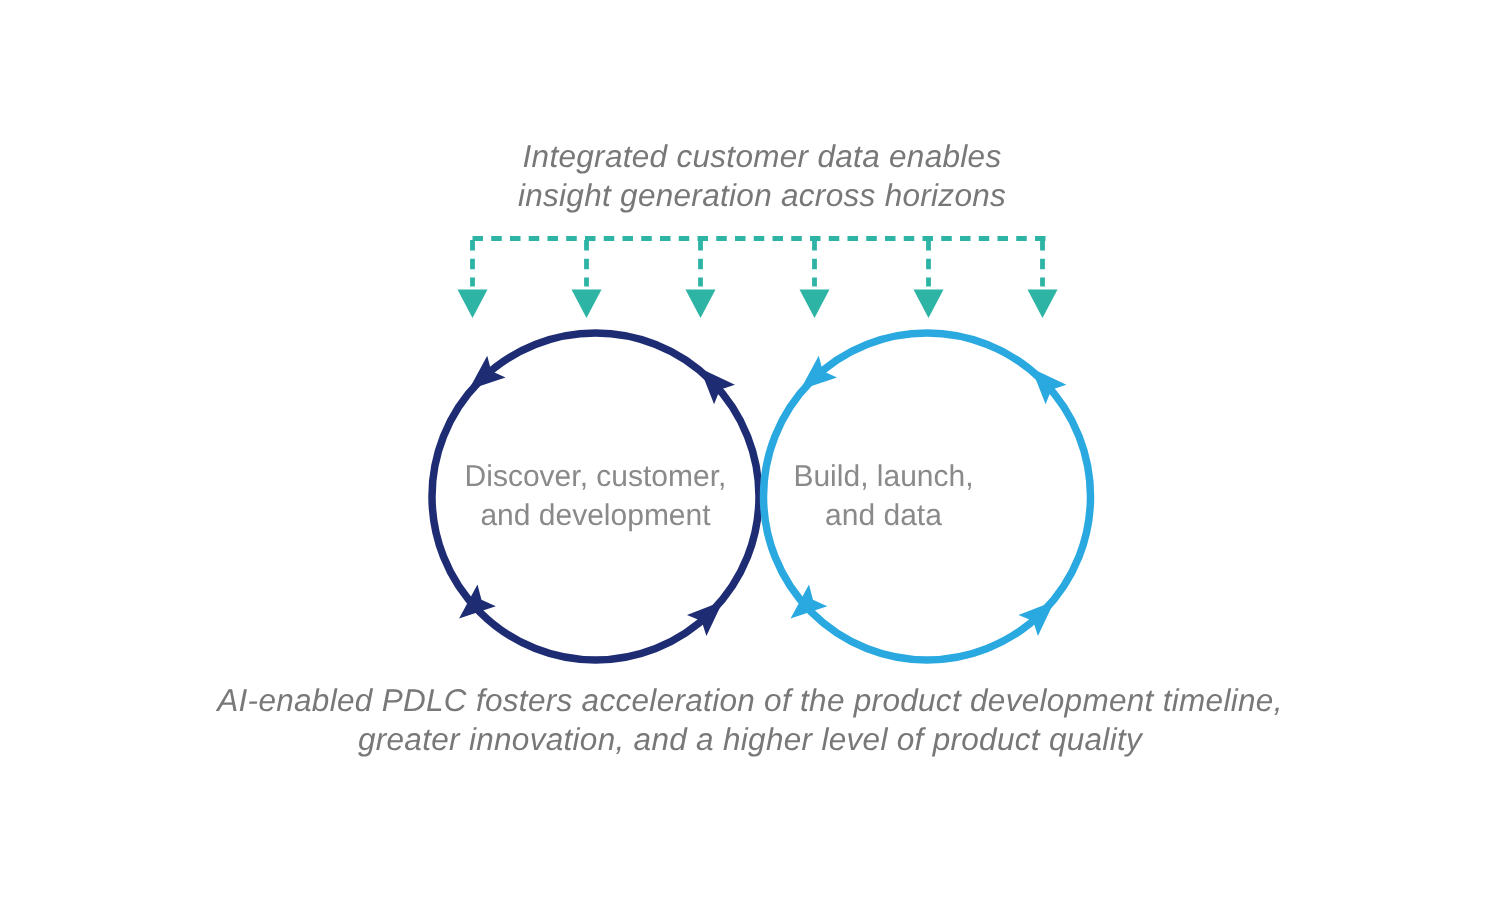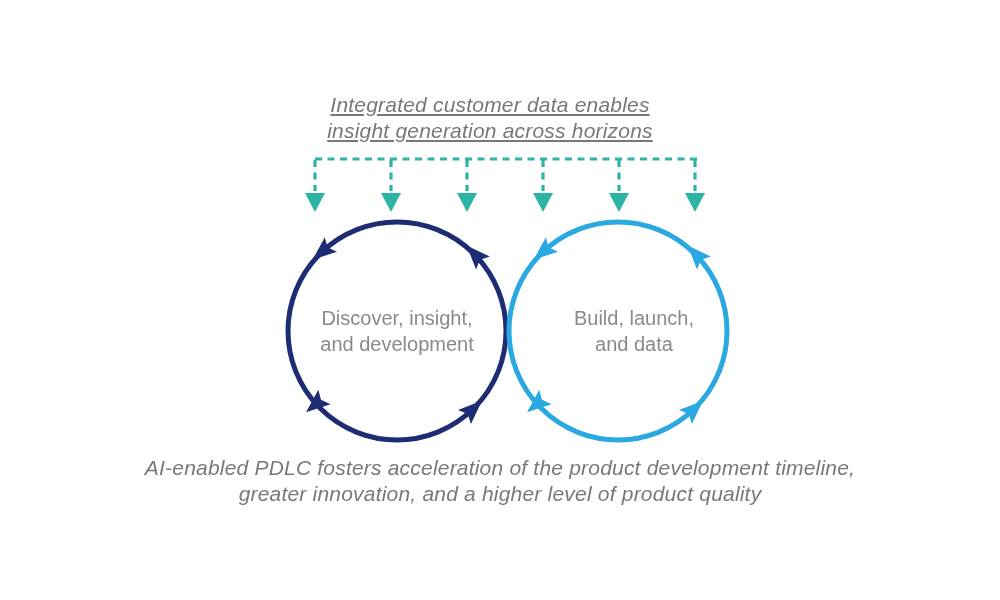--- a/index.html
+++ b/index.html
@@ -14,33 +14,33 @@
   .stage svg { position: absolute; left: 0; top: 0; }
   .caption {
     position: absolute;
     text-align: center;
     font-style: italic;
     color: #787878;
     font-size: 21px;
     line-height: 26px;
     letter-spacing: 0.2px;
   }
-  .top-caption    { left: 240px; top: 92px;  width: 500px; text-decoration: underline; }
+  .top-caption    { left: 258px; top: 92px;  width: 500px; }
   .bottom-caption { left: 100px; top: 455px; width: 800px; font-style: italic; }
   .cycle-label {
     position: absolute;
     top: 305px;
     width: 220px;
     text-align: center;
     color: #8A8A8A;
     font-size: 20px;
     line-height: 26px;
   }
   .discover-label { left: 287px; }
-  .build-label    { left: 524px; }
+  .build-label    { left: 479px; }
   .dash {
     fill: none;
     stroke-width: 3.2;
     stroke-dasharray: 7 5.5;
     stroke-linecap: butt;
   }
   .ring { fill: none; stroke-width: 5; }
 </style>
 </head>
 <body>
@@ -83,21 +83,21 @@
     <g fill="#29A9E0">
       <circle class="ring" cx="618" cy="331" r="109" stroke="#29A9E0"></circle>
       <polygon points="13,0 -11,-9.5 -6.5,0 -11,9.5" stroke="none" transform="translate(543.5,251.5) rotate(140)"></polygon>
       <polygon points="13,0 -11,-9.5 -6.5,0 -11,9.5" stroke="none" transform="translate(696.5,255.0) rotate(227)"></polygon>
       <polygon points="13,0 -11,-9.5 -6.5,0 -11,9.5" stroke="none" transform="translate(537.0,404.0) rotate(140)"></polygon>
       <polygon points="13,0 -11,-9.5 -6.5,0 -11,9.5" stroke="none" transform="translate(693.5,409.5) rotate(317)"></polygon>
     </g>
   </svg>
 
   <div class="cycle-label discover-label">
-    <div>Discover, insight,</div>
+    <div>Discover, customer,</div>
     <div>and development</div>
   </div>
   <div class="cycle-label build-label">
     <div>Build, launch,</div>
     <div>and data</div>
   </div>
 
   <div class="caption bottom-caption">
     <div>AI-enabled PDLC fosters acceleration of the product development timeline,</div>
     <div>greater innovation, and a higher level of product quality</div>

